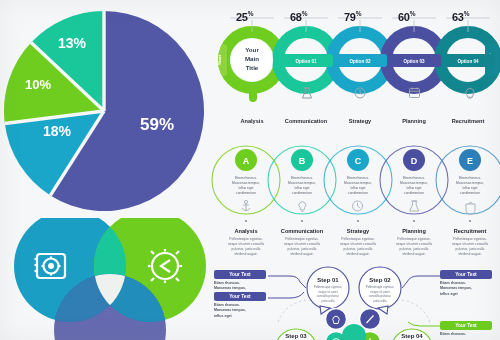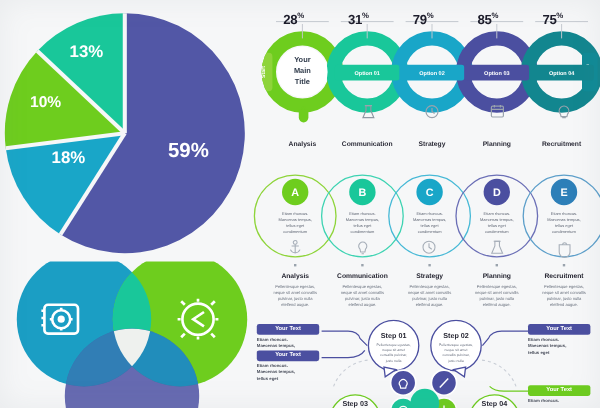--- a/index.html
+++ b/index.html
@@ -275,25 +275,25 @@
           <line x1="0.5" y1="4.2" x2="10.5" y2="4.2"></line>
           <line x1="3" y1="0.5" x2="3" y2="2.5"></line>
             <line x1="8" y1="0.5" x2="8" y2="2.5"></line>
         </g>
         <g transform="translate(254,85)">
           <path d="M4.5 11 h3 M3 8 a4 4 0 1 1 6 0 l-0.6 2.2 h-4.8 z" stroke="#9aa3ad"></path>
         </g>
       </g>
     </svg>
 
-    <div class="donut-pct" style="left:26px;top:8px;"><span>28</span><sup>%</sup></div>
-    <div class="donut-pct" style="left:80px;top:8px;"><span>31</span><sup>%</sup></div>
+    <div class="donut-pct" style="left:26px;top:8px;"><span>25</span><sup>%</sup></div>
+    <div class="donut-pct" style="left:80px;top:8px;"><span>68</span><sup>%</sup></div>
     <div class="donut-pct" style="left:134px;top:8px;"><span>79</span><sup>%</sup></div>
-    <div class="donut-pct" style="left:188px;top:8px;"><span>85</span><sup>%</sup></div>
-    <div class="donut-pct" style="left:242px;top:8px;"><span>75</span><sup>%</sup></div>
+    <div class="donut-pct" style="left:188px;top:8px;"><span>60</span><sup>%</sup></div>
+    <div class="donut-pct" style="left:242px;top:8px;"><span>63</span><sup>%</sup></div>
 
     <div class="donut-cap" style="left:7px;top:116px;">Analysis</div>
     <div class="donut-cap" style="left:61px;top:116px;">Communication</div>
     <div class="donut-cap" style="left:115px;top:116px;">Strategy</div>
     <div class="donut-cap" style="left:169px;top:116px;">Planning</div>
     <div class="donut-cap" style="left:223px;top:116px;">Recruitment</div>
   </div>
 
   <div class="abcde">
     <svg width="292" height="128" viewBox="0 0 292 128">

